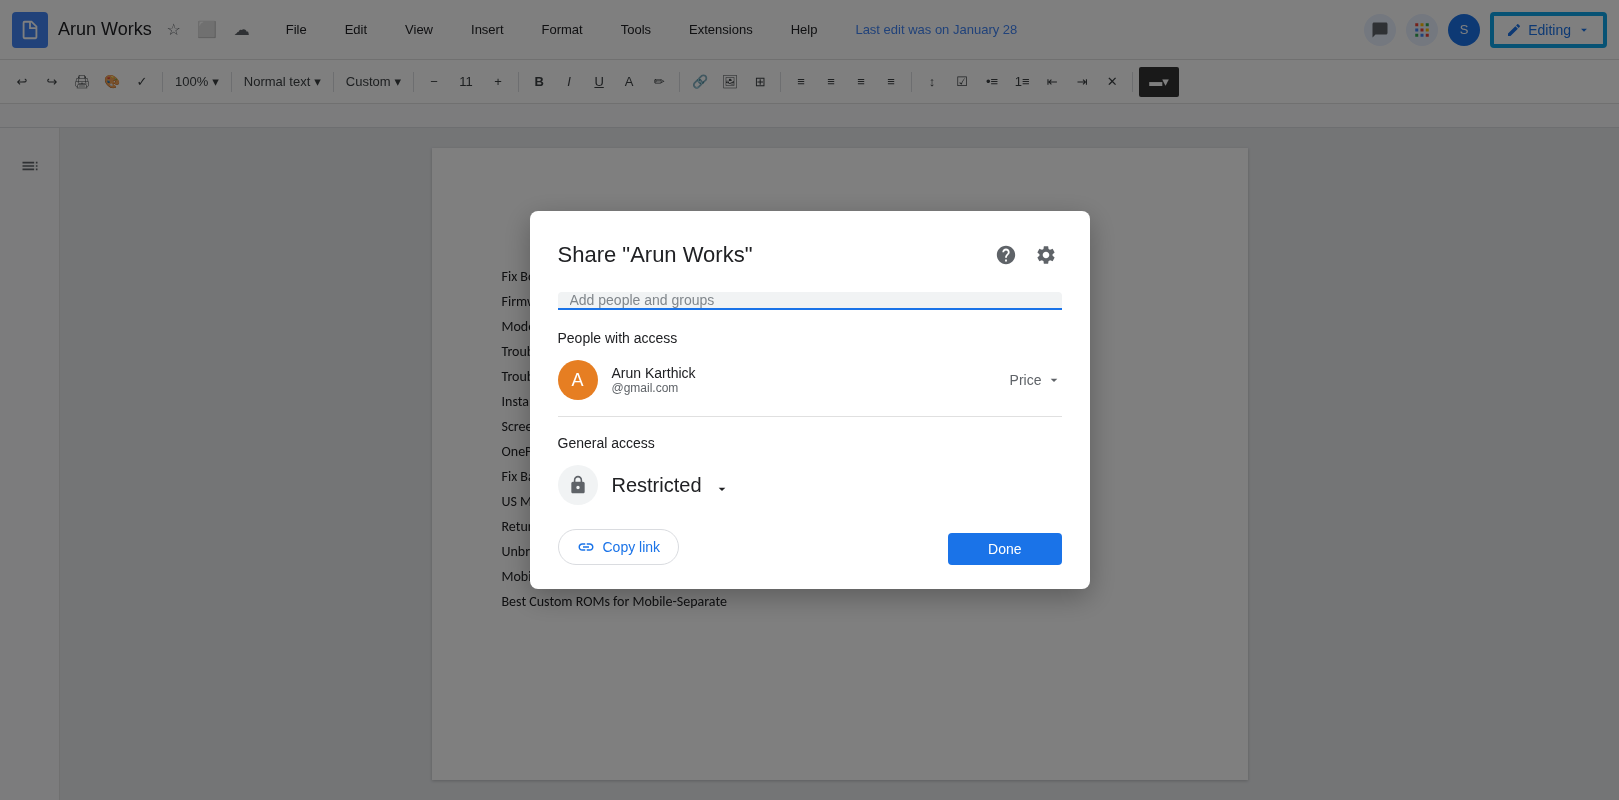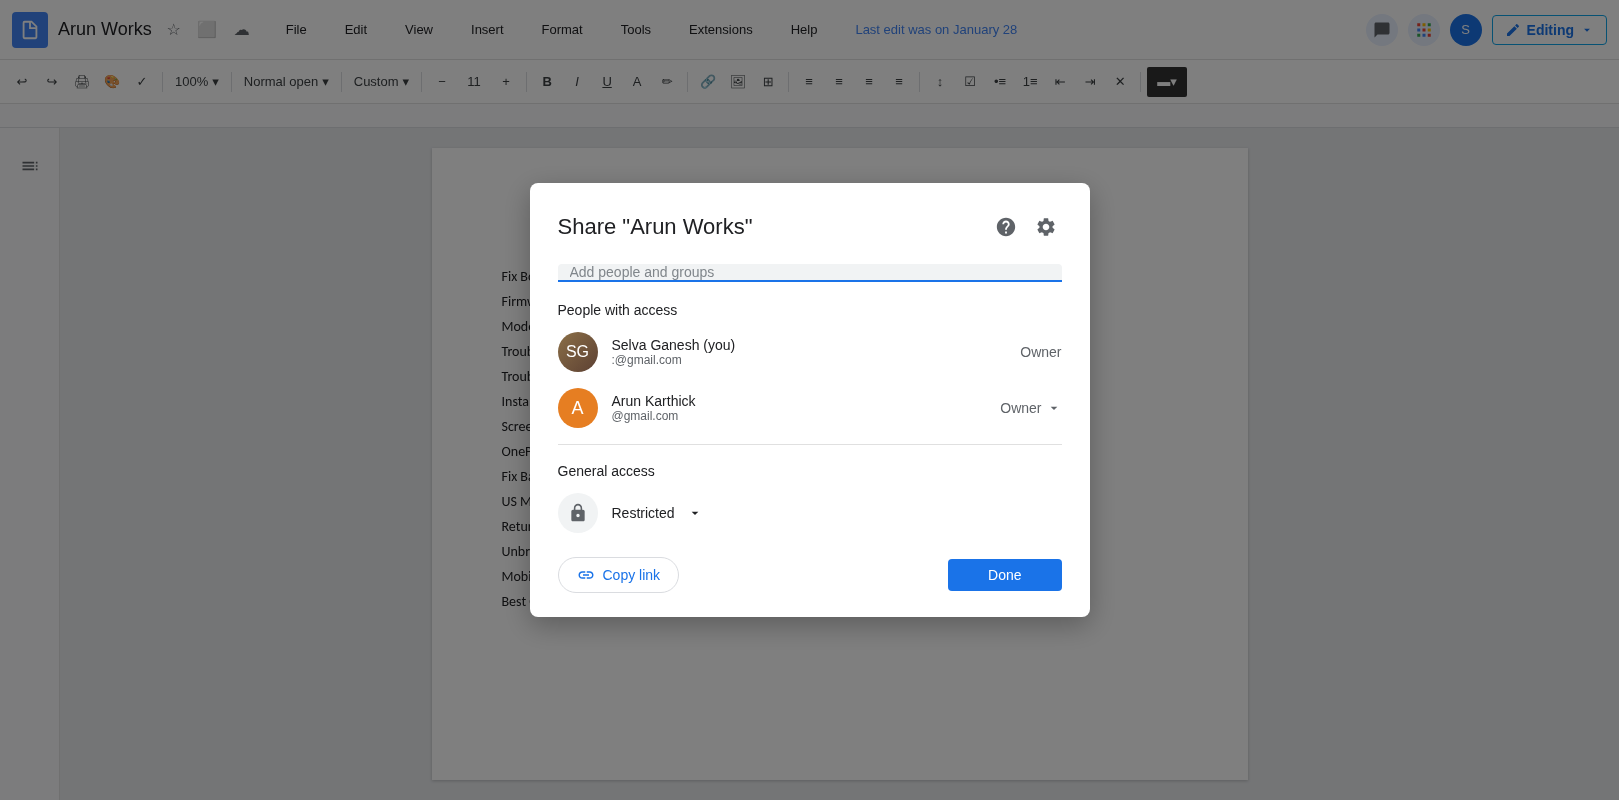--- a/index.html
+++ b/index.html
@@ -42,22 +42,22 @@
       cursor: pointer; white-space: nowrap;
     }
     .last-edit {
       font-size: 13px; color: #4285f4; margin-left: 10px; cursor: pointer;
     }
     .top-right {
       margin-left: auto; display: flex; align-items: center; gap: 10px;
     }
     .editing-btn {
       display: flex; align-items: center; gap: 6px;
-      font-size: 14px; color: #1a73e8; border: 1px solid #0ea5e9;
-      border-radius: 4px; padding: 6px 12px; cursor: pointer; background: #fff; font-weight: bold;
+      font-size: 14px; color: #1a73e8; border: 4px solid #0ea5e9;
+      border-radius: 4px; padding: 6px 12px; cursor: pointer; background: #fff;
     }
     .top-right-icon {
       width: 32px; height: 32px; border-radius: 50%; background: #e8f0fe;
       display: flex; align-items: center; justify-content: center;
       cursor: pointer; border: none;
     }
     .user-avatar-top {
       width: 32px; height: 32px; border-radius: 50%; background: #1a73e8;
       display: flex; align-items: center; justify-content: center;
       color: white; font-size: 13px; font-weight: 500; cursor: pointer;
@@ -192,27 +192,27 @@
       display: flex; align-items: center; margin-bottom: 24px;
     }
     .lock-avatar {
       width: 40px; height: 40px; border-radius: 50%; background: #f1f3f4;
       display: flex; align-items: center; justify-content: center;
       margin-right: 14px; flex-shrink: 0; color: #5f6368; font-size: 16px;
     }
     .access-info { flex: 1; }
     .access-type {
       display: flex; align-items: flex-end; gap: 12px;
-      font-size: 14px; color: #202124; cursor: pointer; font-weight: 400;
+      font-size: 20px; color: #202124; cursor: pointer; font-weight: 400;
     }
     .access-desc { font-size: 12px; color: #5f6368; margin-top: 2px; }
 
     
     .dialog-footer {
-      display: flex; align-items: center; justify-content: space-between;
+      display: flex; align-items: flex-end; justify-content: space-between;
     }
     .copy-link-btn {
       display: flex; align-items: center; gap: 8px;
       padding: 8px 18px; border: 1px solid #dadce0; border-radius: 20px;
       background: white; color: #1a73e8; font-size: 14px; cursor: pointer;
       font-weight: 500;
     }
     .done-btn {
       padding: 8px 40px; border: none; border-radius: 4px;
       background: #1a73e8; color: white; font-size: 14px;
@@ -291,21 +291,21 @@
   <button class="tb-btn" title="Print">🖨</button>
   <button class="tb-btn" title="Paint format">🎨</button>
   <button class="tb-btn">✓</button>
   <div class="tb-divider"></div>
   <div class="tb-select">
     <span>100%</span>
     <span>▾</span>
   </div>
   <div class="tb-divider"></div>
   <div class="tb-select">
-    <span>Normal open</span>
+    <span>Normal text</span>
     <span>▾</span>
   </div>
   <div class="tb-divider"></div>
   <div class="tb-select">
     <span>Custom</span>
     <span>▾</span>
   </div>
   <div class="tb-divider"></div>
   <button class="tb-btn">−</button>
   <span class="tb-btn" style="width:32px;text-align:left;">11</span>
@@ -387,37 +387,29 @@
         </button>
       </div>
     </div>
 
     <div class="share-input-container">
       <input class="share-input" type="text" placeholder="Add people and groups" style="">
     </div>
 
     <div class="section-label">People with access</div>
 
-    <div class="person-row">
-      <div class="avatar-photo">SG</div>
-      <div class="person-info">
-        <div class="person-name">Selva Ganesh (you)</div>
-        <div class="person-email">:@gmail.com</div>
-      </div>
-      <div class="person-role">Owner</div>
-    </div>
 
     <div class="person-row">
       <div class="person-avatar-letter">A</div>
       <div class="person-info">
         <div class="person-name">Arun Karthick</div>
         <div class="person-email">@gmail.com</div>
       </div>
       <div class="role-dropdown">
-        <span>Owner</span>
+        <span>Price</span>
         <svg width="16" height="16" viewBox="0 0 24 24" fill="#5f6368">
             <path d="M7 10l5 5 5-5z"></path>
           </svg>
       </div>
     </div>
 
     <div class="section-divider"></div>
 
     <div class="section-label">General access</div>
     <div class="general-access-row">

